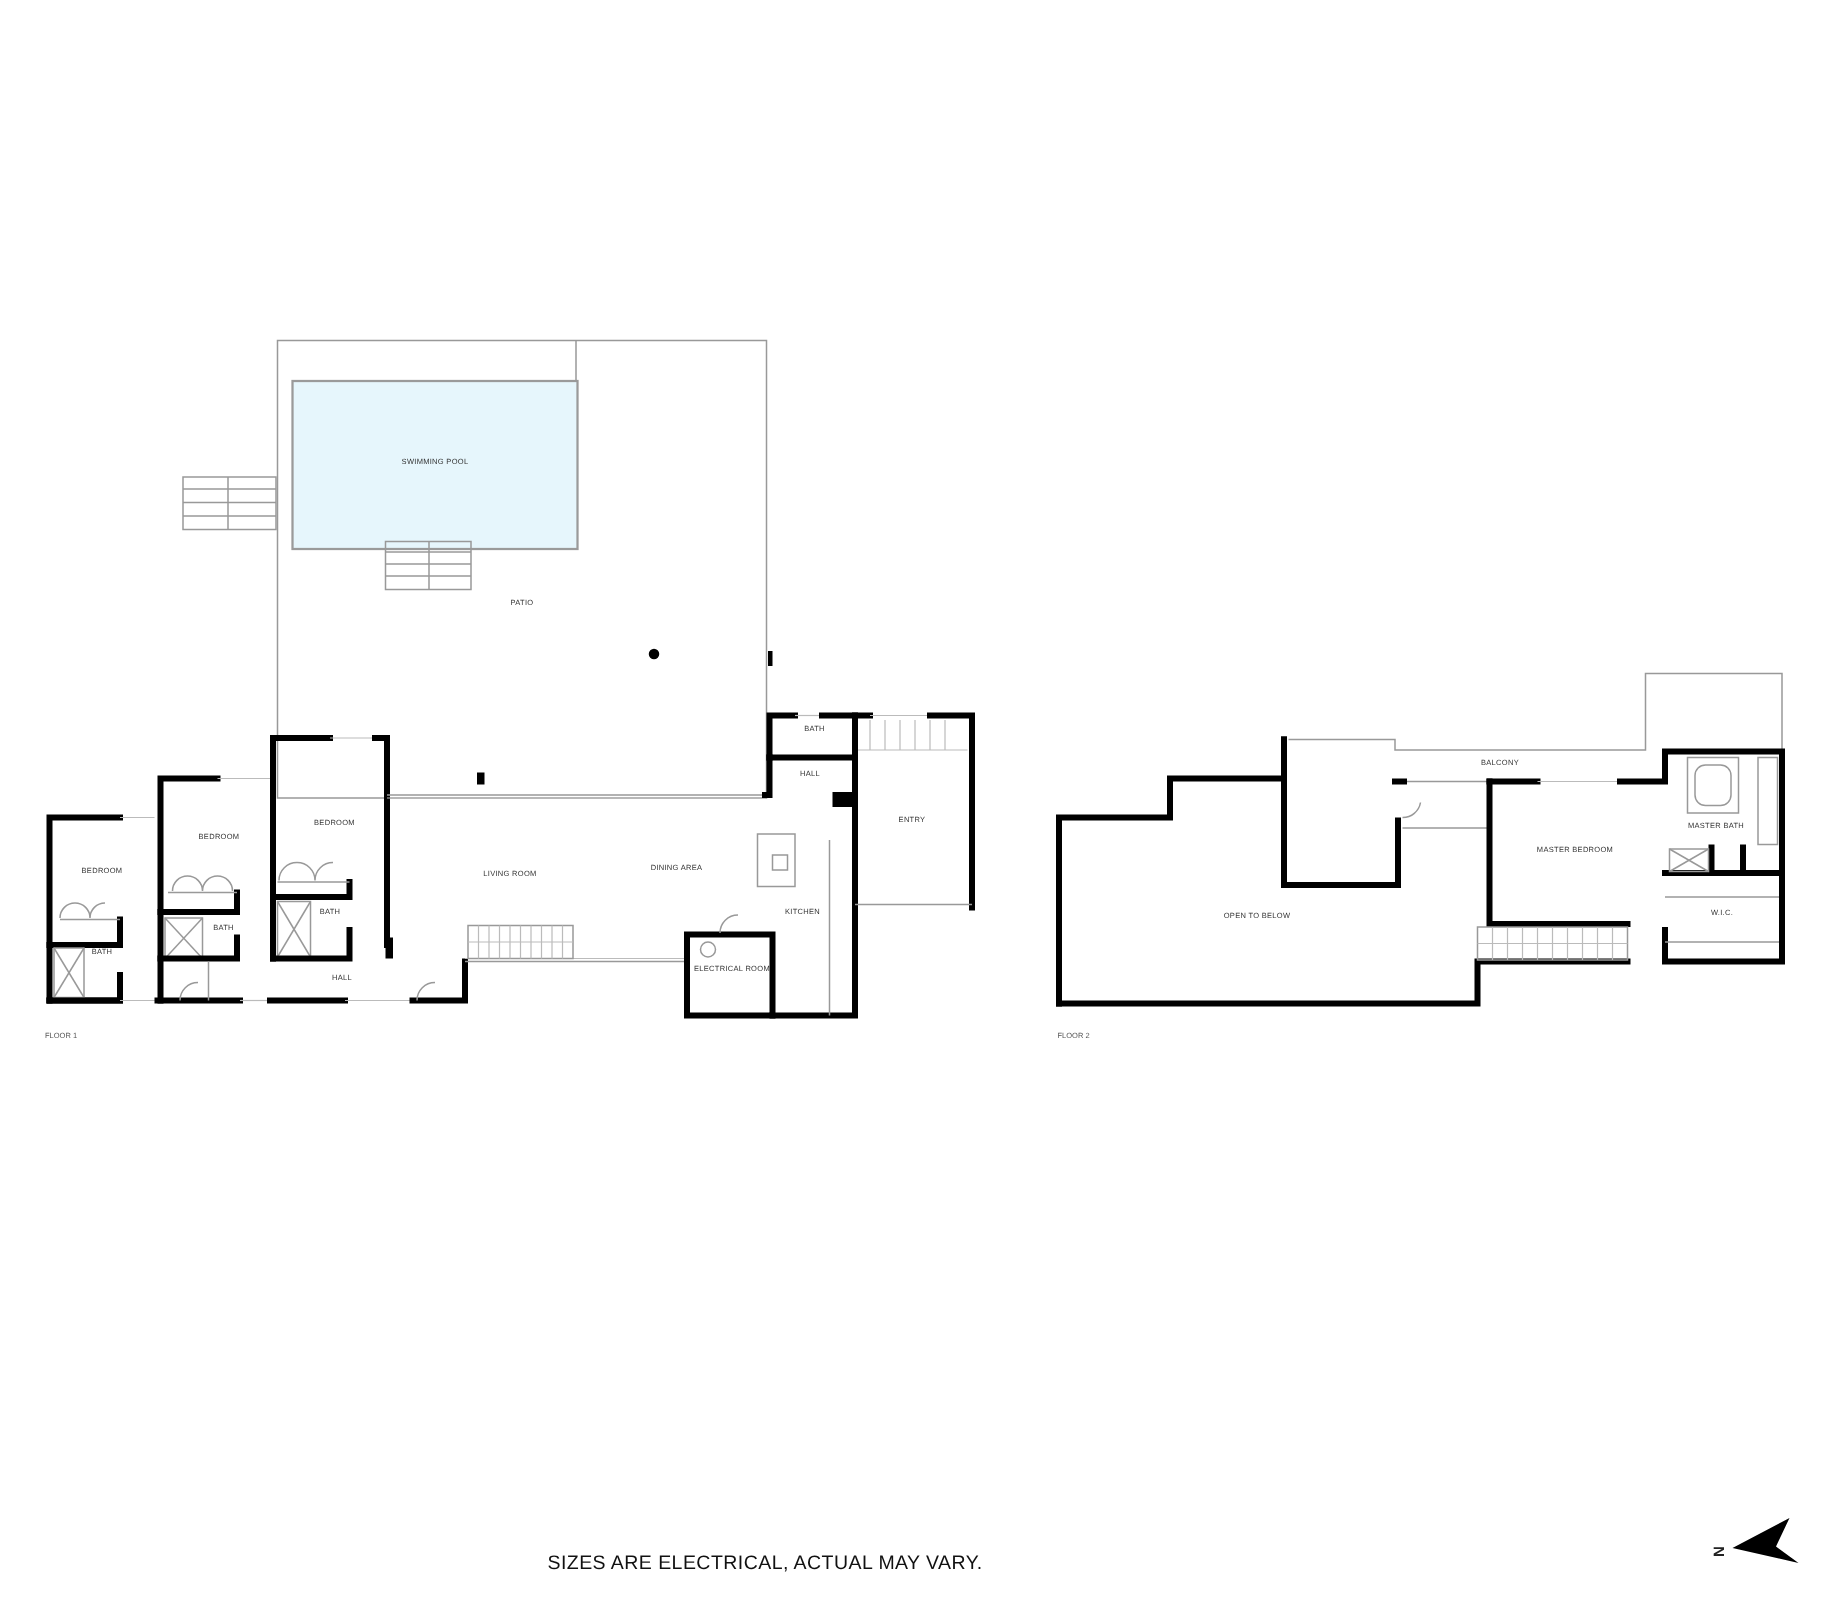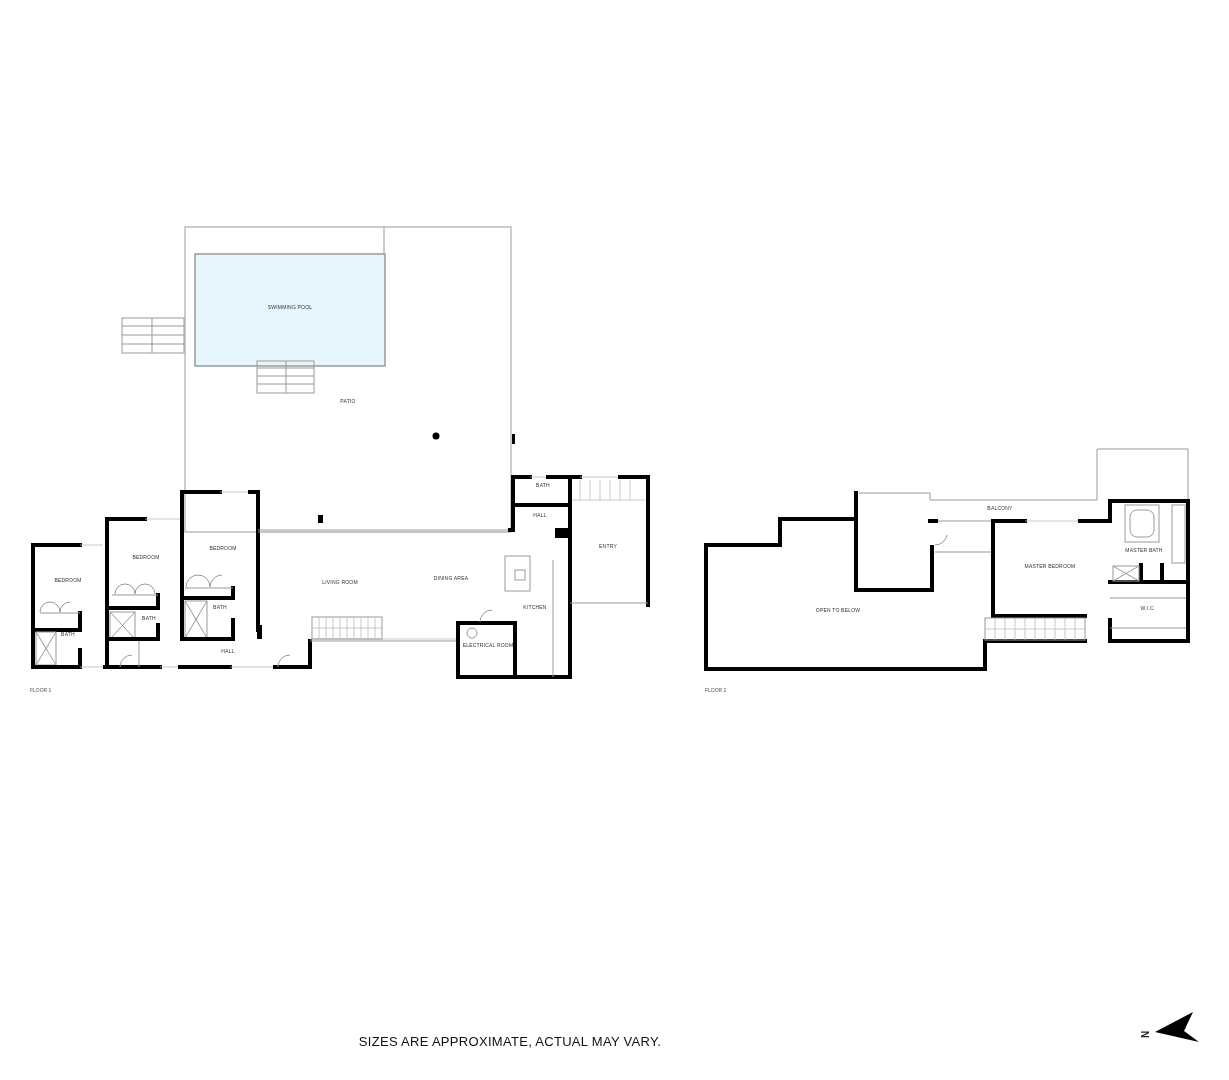--- a/index.html
+++ b/index.html
@@ -206,13 +206,13 @@
     <text class="lbl" x="1148" y="610">W.I.C.</text>
     <text class="floor-lbl" x="705" y="692">FLOOR 2</text>
   </g>
 
   <g>
     <polygon points="1155,1032 1193,1012 1184,1031 1199,1042" fill="#000"></polygon>
     <text x="1142" y="1039" font-family="Liberation Sans, sans-serif" font-size="10" font-weight="bold" fill="#222" transform="rotate(-90 1145 1035)">N</text>
   </g>
 </svg>
 
-<div class="disclaimer">SIZES ARE APPROXIMATE, ACTUAL MAY VARY.</div>
+<div class="disclaimer">SIZES ARE ELECTRICAL, ACTUAL MAY VARY.</div>
 
 </body></html>

